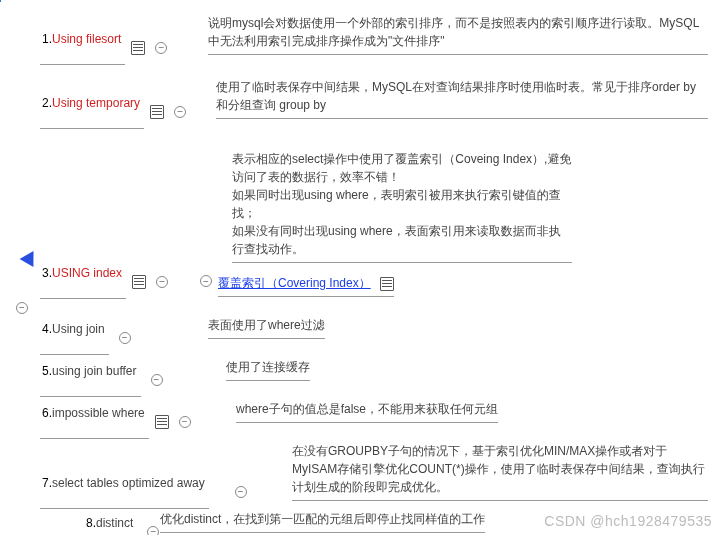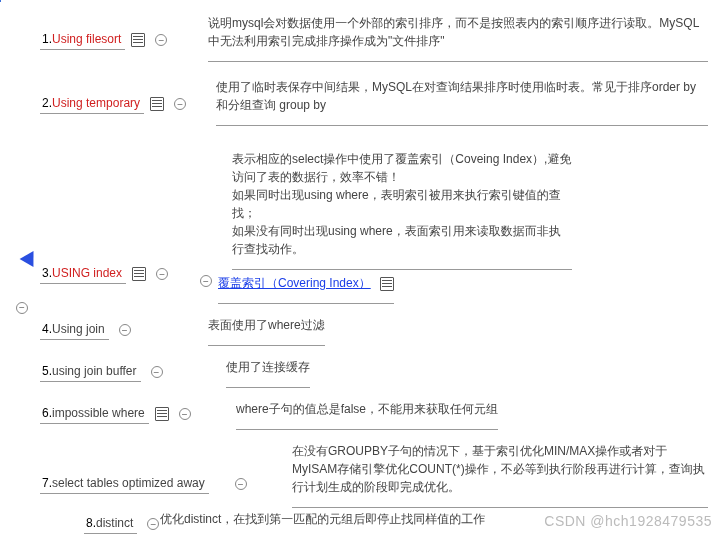--- a/index.html
+++ b/index.html
@@ -1,26 +1,26 @@
 <!DOCTYPE html>
 <html><head>
 <meta charset="utf-8">
 <style>
   * { box-sizing: border-box; margin: 0; padding: 0; }
   body { font-family: "Microsoft YaHei", Arial, sans-serif; font-size: 12px; color: #444; background: #fff; width: 722px; height: 535px; position: relative; overflow: hidden; }
   .root-toggle { position: absolute; left: 16px; top: 302px; width: 12px; height: 12px; border: 1px solid #888; border-radius: 50%; background: #fff; display: flex; align-items: center; justify-content: center; font-size: 10px; line-height: 1; color: #666; }
   .branch { position: absolute; display: flex; align-items: center; }
-  .label { white-space: nowrap; border-bottom: 1px solid #999; padding: 2px 4px 3px 2px; }
+  .label { white-space: nowrap; border-bottom: 1px solid #999; padding: 2px 4px 18px 2px; }
   .num { color: #000; }
   .red { color: #d01f1f; }
   .note-icon { display: inline-block; width: 14px; height: 14px; position: relative; margin-left: 6px; vertical-align: middle; }
   .note-icon::before { content: ""; position: absolute; inset: 0; border: 1px solid #555; border-radius: 1px; background: #fff; }
   .note-icon::after { content: ""; position: absolute; left: 2px; right: 2px; top: 3px; height: 1px; background: #555; box-shadow: 0 3px 0 #555, 0 6px 0 #555; }
   .toggle { width: 12px; height: 12px; border: 1px solid #888; border-radius: 50%; background: #fff; display: flex; align-items: center; justify-content: center; font-size: 10px; color: #666; margin: 0 10px; }
-  .desc { position: absolute; font-size: 12px; color: #444; line-height: 1.5; border-bottom: 1px solid #999; padding-bottom: 11px; }
+  .desc { position: absolute; font-size: 12px; color: #444; line-height: 1.5; border-bottom: 1px solid #999; padding-bottom: 4px; }
   .linkish { color: #1a3ee8; text-decoration: underline; text-align: center; }
   .watermark { position: absolute; right: 10px; bottom: 6px; color: #bbb; font-size: 14px; letter-spacing: 0.5px; }
   .edge { position: absolute; border-left: 1px dotted #3a6fd8; height: 230px; left: 0; top: 0; transform: rotate(18deg); transform-origin: top left; }
   .arrow { position: absolute; left: 22px; top: 250px; width: 0; height: 0; border-left: 8px solid transparent; border-right: 8px solid transparent; border-bottom: 14px solid #2a4fe0; transform: rotate(30deg); }
   .sub-toggle { position: absolute; width: 12px; height: 12px; border: 1px solid #888; border-radius: 50%; background: #fff; display: flex; align-items: center; justify-content: center; font-size: 10px; color: #666; }
 </style>
 </head>
 <body>
 
 <div class="edge"></div>
@@ -72,21 +72,21 @@
   <span class="label"><span class="num">6.</span><span>impossible where</span></span>
   <span class="note-icon"></span>
   <span class="toggle">−</span>
 </div>
 <div class="desc" style="left:236px; top:400px;">where子句的值总是false，不能用来获取任何元组</div>
 
 <div class="branch" style="left:40px; top:474px;gap:16px;">
   <span class="label"><span class="num">7.</span><span>select tables optimized away</span></span>
   <span class="toggle">−</span>
 </div>
-<div class="desc" style="left:292px; top:442px; width:416px;">在没有GROUPBY子句的情况下，基于索引优化MIN/MAX操作或者对于MyISAM存储引擎优化COUNT(*)操作，不必等到执行阶段再进行计算，查询执行计划生成的阶段即完成优化。</div>
+<div class="desc" style="left:292px; top:442px; width:416px;">在没有GROUPBY子句的情况下，基于索引优化MIN/MAX操作或者对于MyISAM存储引擎优化COUNT(*)操作，使用了临时表保存中间结果，查询执行计划生成的阶段即完成优化。</div>
 
 <div class="branch" style="left:40px; top:514px;margin-left:44px;">
   <span class="label"><span class="num">8.</span><span>distinct</span></span>
   <span class="toggle">−</span>
 </div>
 <div class="desc" style="left:160px; top:510px;">优化distinct，在找到第一匹配的元组后即停止找同样值的工作</div>
 
 <div class="watermark">CSDN @hch1928479535</div>
 
 </body></html>

